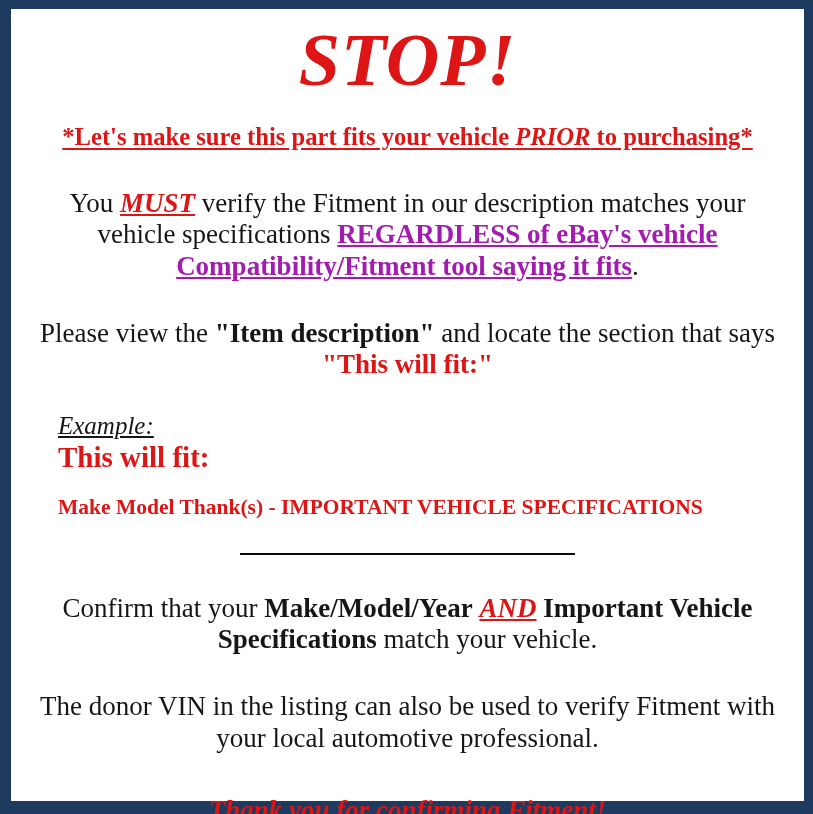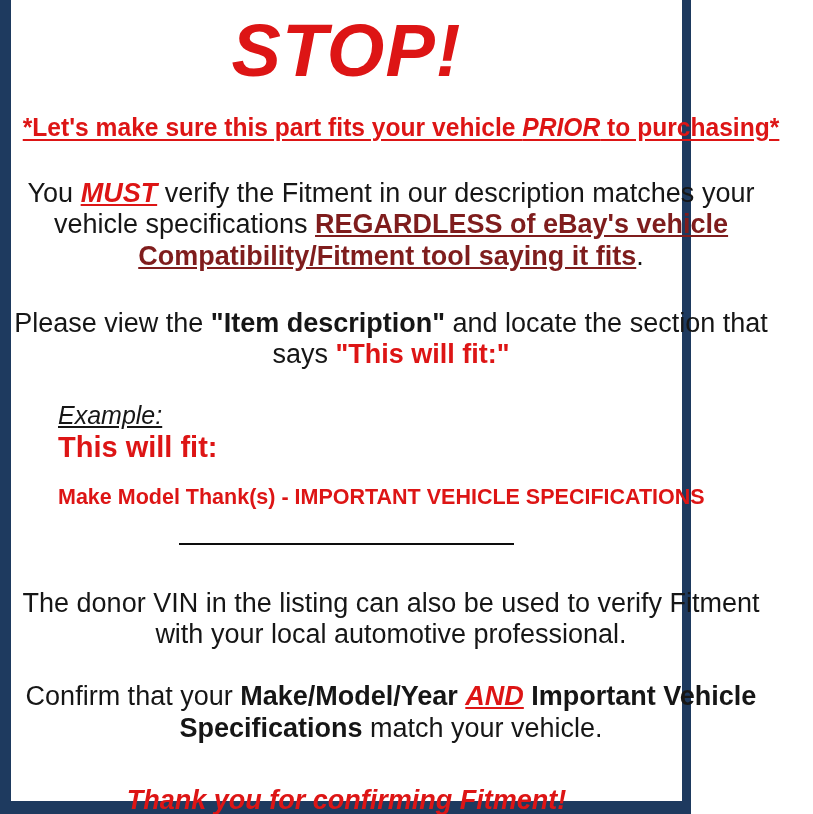--- a/index.html
+++ b/index.html
@@ -9,24 +9,25 @@
   }
   body {
     width: 813px;
     height: 814px;
     font-family: "Liberation Sans", "DejaVu Sans", sans-serif;
     overflow: hidden;
   }
 
   #notice {
     box-sizing: border-box;
-    width: 691px;
+    width: 813px;
     height: 814px;
     background: #1e3a5f;
-    padding: 0 9px 13px 11px;
+    padding: 9px 9px 13px 11px;
+    font-family: Liberation Serif, serif;
   }
 
   #panel {
     box-sizing: border-box;
     width: 100%;
     height: 100%;
     background: #ffffff;
     position: relative;
     text-align: center;
   }
@@ -74,21 +75,21 @@
   .p-vin      { padding-top: 36px; }
 
   .em-red-u {
     color: #dd1515;
     font-weight: bold;
     font-style: italic;
     text-decoration: underline;
     text-underline-offset: 2px;
   }
   .strong-red-u {
-    color: #7f1d1d;
+    color: #a21caf;
     font-weight: bold;
     text-decoration: underline;
     text-underline-offset: 2px;
   }
   .strong-red {
     color: #dd1515;
     font-weight: bold;
   }
   .strong-black {
     color: #161616;
@@ -165,20 +166,20 @@
     <div class="example-block">
       <div class="example-label">Example:</div>
       <div class="example-fit">This will fit:</div>
       <div class="example-spec">Make Model Thank(s) - IMPORTANT VEHICLE SPECIFICATIONS</div>
     </div>
 
     <div class="divider-wrap">
       <span class="divider"></span>
     </div>
 
+    <p class="para p-confirm"><span>Confirm that your </span><span class="strong-black">Make/Model/Year</span><span> </span><span class="em-red-u">AND</span><span> </span><span class="strong-black">Important Vehicle Specifications</span><span> match your vehicle.</span></p>
+
     <p class="para p-vin">The donor VIN in the listing can also be used to verify Fitment with your local automotive professional.</p>
-
-    <p class="para p-confirm"><span>Confirm that your </span><span class="strong-black">Make/Model/Year</span><span> </span><span class="em-red-u">AND</span><span> </span><span class="strong-black">Important Vehicle Specifications</span><span> match your vehicle.</span></p>
 
     <p class="thanks">Thank you for confirming Fitment!</p>
 
   </div>
 </div>
 
 </body></html>

